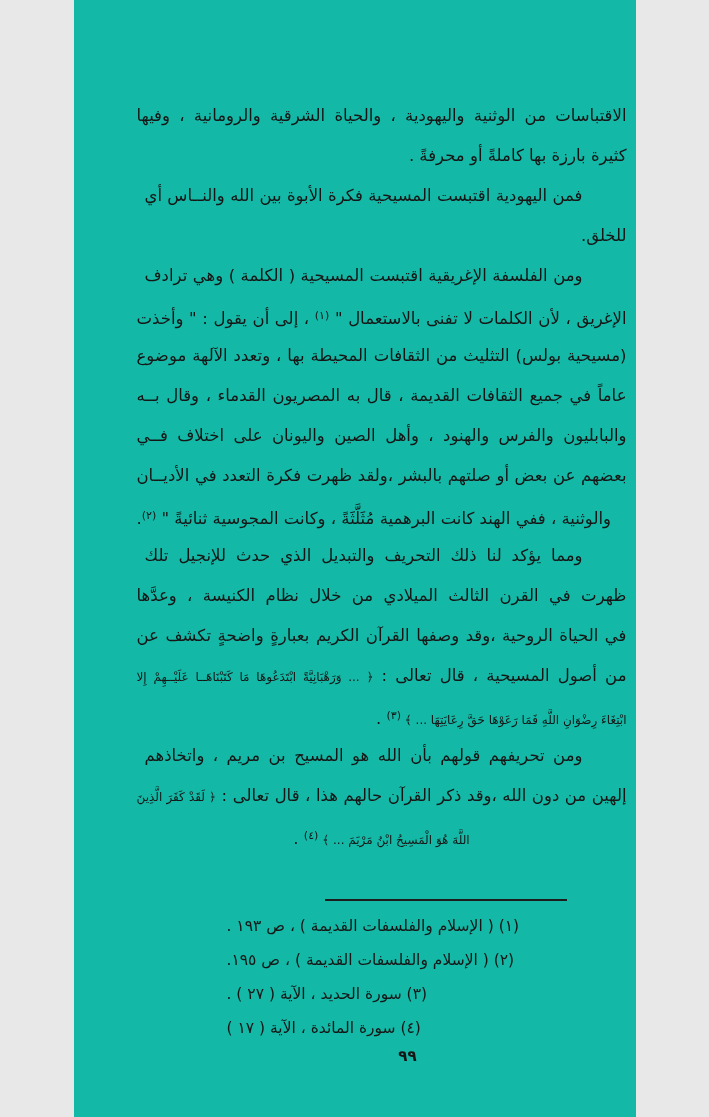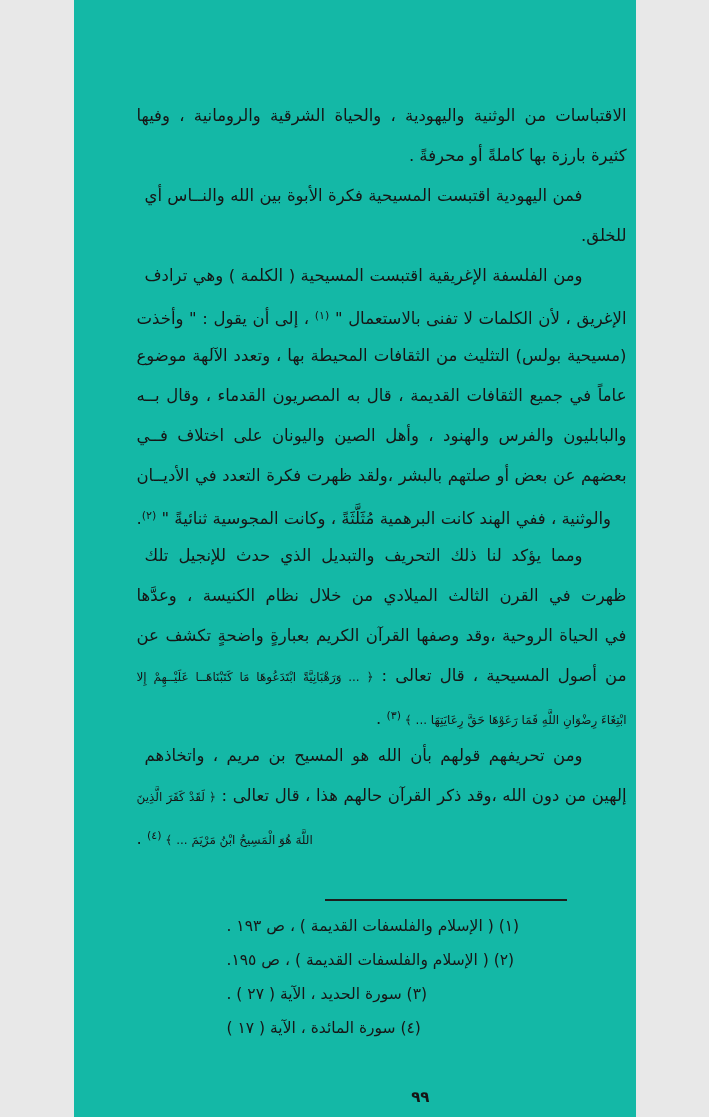--- a/index.html
+++ b/index.html
@@ -28,21 +28,21 @@
     white-space: nowrap;
   }
   .line.justify {
     text-align: justify;
     text-align-last: justify;
     text-justify: inter-word;
     white-space: normal;
   }
   .line.right  { }
   .line.left   { text-align: left; }
-  .line.center { text-align: left; }
+  .line.center { text-align: center; }
   .line.indent { padding-right: 44px; margin-left: 8px; }
   .seg-normal { font-weight: normal; }
   .seg-quran  { font-weight: normal; font-size: 12px; }
   .seg-sup    { font-size: 11px; vertical-align: 5px; }
   .fn-separator {
     position: absolute;
     top: 899px;
     right: 69px;
     width: 242px;
     height: 0;
@@ -60,25 +60,24 @@
     line-height: 34px;
     font-size: 15.5px;
     text-align: left;
     white-space: nowrap;
   }
   .page-number {
     position: absolute;
     top: 1047px;
     left: 312px;
     width: 44px;
-    text-align: right;
+    text-align: center;
     font-size: 15px;
     letter-spacing: 3px;
     font-weight: bold;
-    margin-top: 41px;
   }
 </style>
 </head>
 <body>
 
 <div class="page">
   <div class="body-text" id="body-text">
       <div class="line justify"><span class="seg-normal">الاقتباسات من الوثنية واليهودية ، والحياة الشرقية والرومانية ، وفيها عناصر أجنبيــة</span></div>
       <div class="line right"><span class="seg-normal">كثيرة بارزة بها كاملةً أو محرفةً .</span></div>
       <div class="line justify indent"><span class="seg-normal">فمن اليهودية اقتبست المسيحية فكرة الأبوة بين الله والنــاس أي أبــوة الإلــه</span></div>

